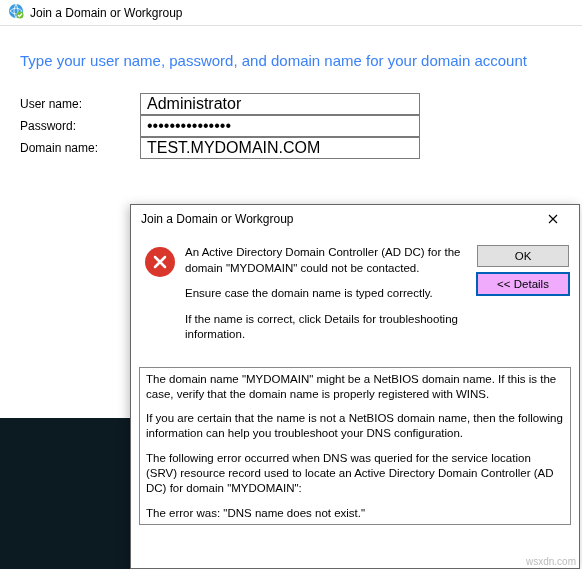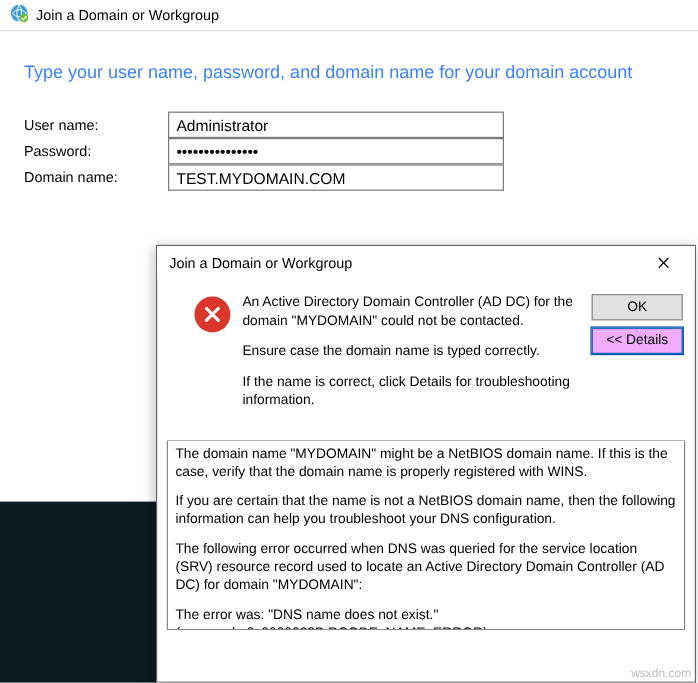--- a/index.html
+++ b/index.html
@@ -37,21 +37,21 @@
   }
   .form-label {
     width: 120px;
     font-size: 12px;
     color: #000;
   }
   .form-input {
     width: 280px;
     height: 22px;
     padding: 2px 6px;
-    font-size: 13px;
+    font-size: 16px;
     border: 1px solid #7a7a7a;
     font-family: inherit;
   }
   .dark-band {
     position: absolute;
     left: 0;
     top: 418px;
     width: 130px;
     height: 151px;
     background: #0c1a22;
@@ -84,21 +84,20 @@
     align-items: center;
     justify-content: center;
     font-size: 14px;
     color: #000;
   }
   .err-body {
     display: flex;
     padding: 12px 10px 8px 14px;
     gap: 10px;
     align-items: flex-start;
-    margin-left: 17px;
   }
   .err-icon {
     width: 30px;
     height: 30px;
     border-radius: 50%;
     background: #d9362c;
     display: flex;
     align-items: center;
     justify-content: center;
     flex-shrink: 0;
@@ -109,21 +108,21 @@
     flex: 1;
     font-size: 11.5px;
     line-height: 1.35;
     color: #000;
   }
   .err-text p { margin: 0 0 10px 0; }
   .err-buttons {
     display: flex;
     flex-direction: column;
     gap: 6px;
-    width: 76px;
+    width: 92px;
     flex-shrink: 0;
   }
   .win-btn {
     height: 22px;
     border: 1px solid #888;
     background: #e1e1e1;
     font-size: 11.5px;
     display: flex;
     align-items: center;
     justify-content: center;

